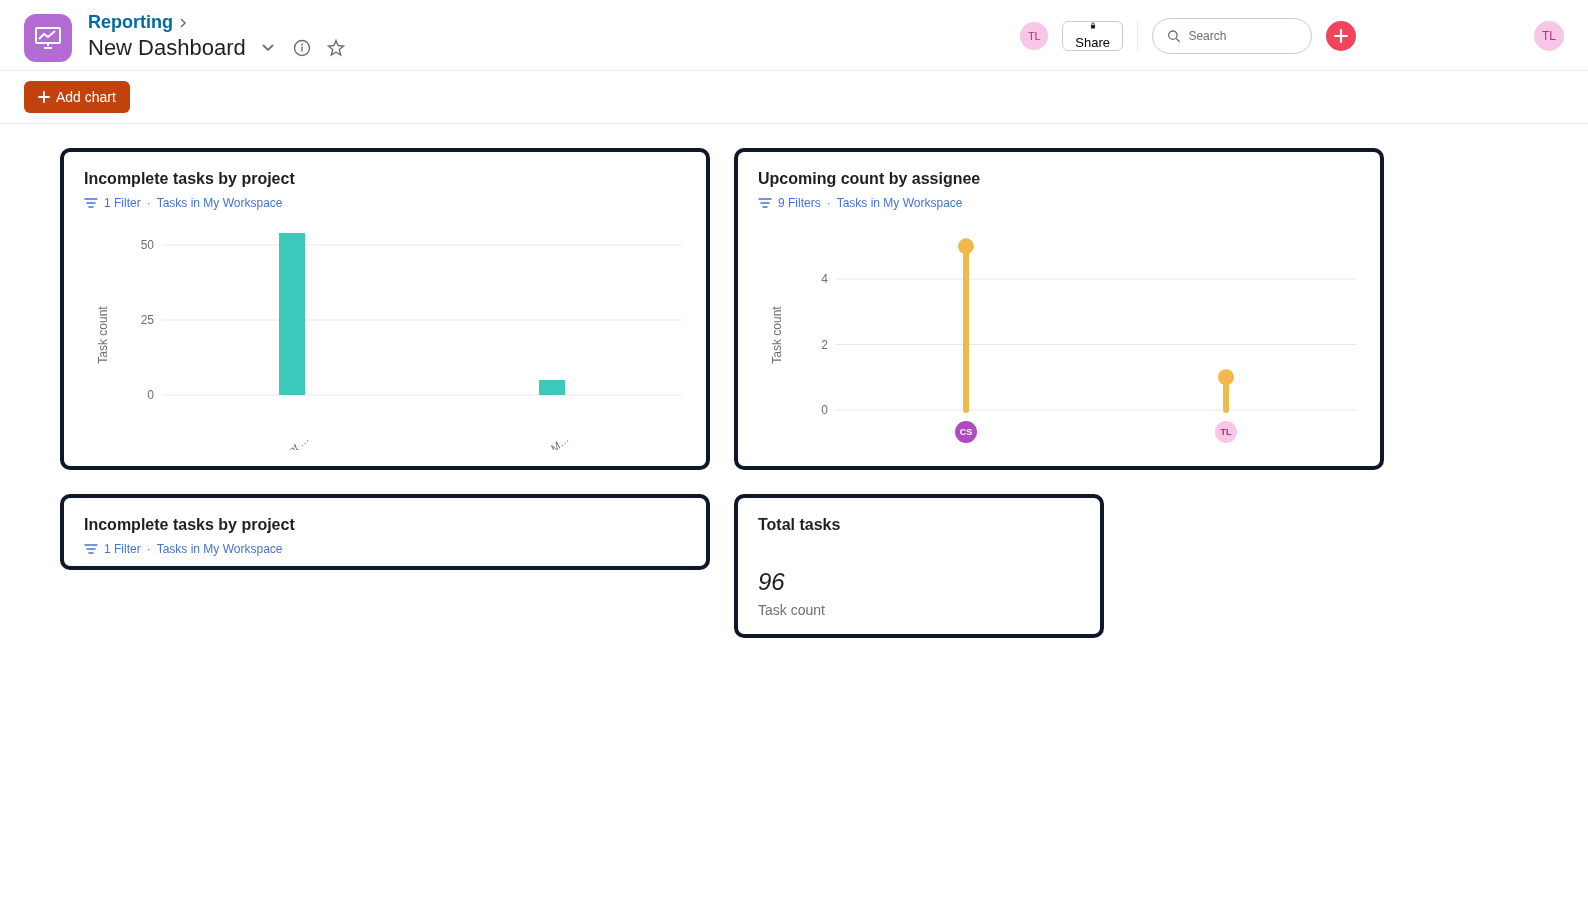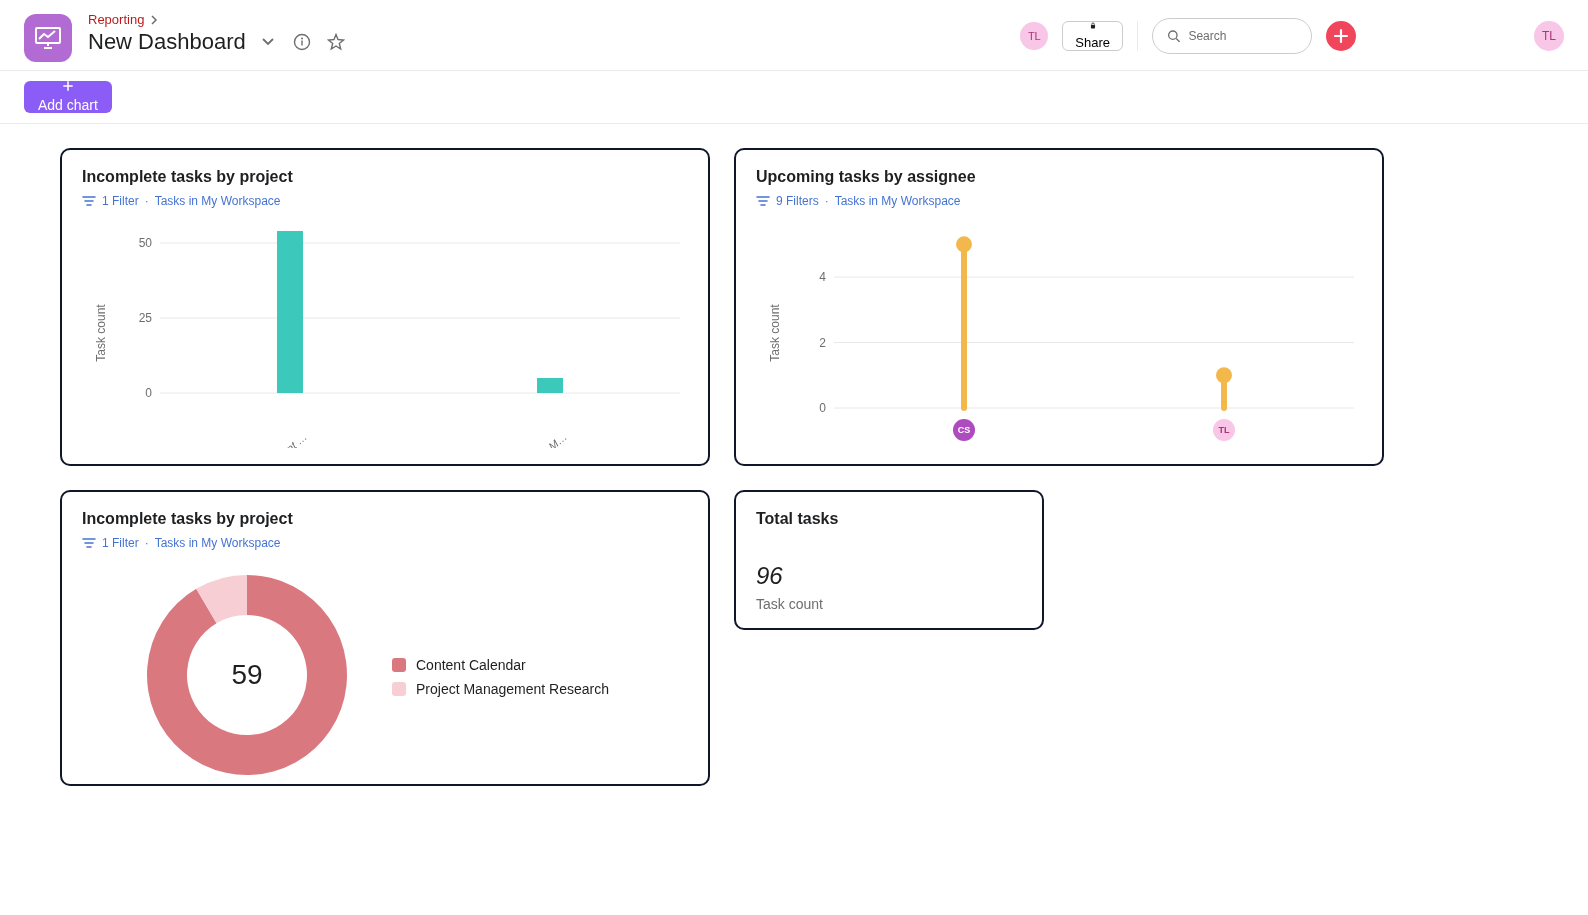--- a/index.html
+++ b/index.html
@@ -3,46 +3,46 @@
 <meta charset="utf-8">
 <style>
   * { box-sizing: border-box; margin: 0; padding: 0; }
   html, body { height: 100%; font-family: "Segoe UI", -apple-system, Helvetica, Arial, sans-serif; color: #1e1f21; background: #fff; }
   body { width: 1588px; }
 
   
   .topbar { display: flex; align-items: flex-start; padding: 10px 24px 8px 24px; border-bottom: 1px solid #edeae9; }
   .app-icon { width: 48px; height: 48px; border-radius: 12px; background: #b36bd4; display:flex; align-items:center; justify-content:center; margin-right:16px; margin-top:4px;}
   .title-area { flex: 0 0 auto; }
-  .breadcrumb { font-size: 13px; color: #b91c1c; display:flex; align-items:center; gap:6px; margin-top:2px;}
+  .breadcrumb { font-size: 18px; color: #0369a1; display:flex; align-items:center; gap:6px; margin-top:2px;font-weight:bold;}
   .breadcrumb span.link { cursor:pointer; }
   .title-row { display:flex; align-items:center; gap:10px; margin-top:2px;}
   .title-row h1 { font-size: 22px; font-weight:500; }
   .icon-btn { width:24px; height:24px; display:flex; align-items:center; justify-content:center; border-radius:6px; cursor:pointer; color:#6d6e6f;}
   .spacer { flex: 1 1 auto; }
 
   .topbar-right { display:flex; align-items:center; gap:14px; margin-top:8px;}
   .avatar { width:28px; height:28px; border-radius:50%; display:flex; align-items:center; justify-content:center; font-size:11px; font-weight:500;}
   .avatar.pink { background:#f8c6e6; color:#b1317a;}
   .avatar.xl { width:30px; height:30px; font-size:12px;}
   .share-btn { border:1px solid #cfcbcb; background:#fff; height:30px; border-radius:6px; padding:0 12px; display:flex; align-items:center; gap:6px; font-size:13px; cursor:pointer;flex-direction:column;}
   .vdiv { width:1px; height:30px; background:#edeae9; }
   .search { border:1px solid #cfcbcb; height:36px; border-radius:20px; display:flex; align-items:center; width:160px; padding:0 14px; gap:8px; color:#6d6e6f;}
   .search input { border:none; outline:none; font-size:12px; width:100%; color:#1e1f21;}
   .search input::placeholder{color:#6d6e6f;}
   .plus-circle { width:30px; height:30px; border-radius:50%; background:#f1455b; display:flex; align-items:center; justify-content:center; cursor:pointer;}
   .plus-circle svg{ color:#fff;}
 
   
   .toolbar { padding: 10px 24px; border-bottom: 1px solid #edeae9;}
-  .add-chart { background:#8b5cf6; color:#fff; border:none; border-radius:6px; height:32px; padding:0 14px; font-size:14px; display:flex; align-items:center; gap:6px; cursor:pointer;flex-direction:column;}
+  .add-chart { background:#c2410c; color:#fff; border:none; border-radius:6px; height:32px; padding:0 14px; font-size:14px; display:flex; align-items:center; gap:6px; cursor:pointer;}
 
   
   .canvas { background:#fff; padding: 24px 60px; display:grid; grid-template-columns: 650px 650px; gap: 24px; align-items:start;}
-  .card { border:2px solid #0f172a; border-radius:10px; padding:18px 20px 16px 20px; background:#fff;}
+  .card { border:4px solid #0f172a; border-radius:10px; padding:18px 20px 16px 20px; background:#fff;}
   .card-title { font-size:16px; font-weight:600; margin-bottom:8px;}
   .card-sub { display:flex; align-items:center; gap:6px; font-size:12px; color:#4573d2; margin-bottom:10px;}
   .card-sub .dot { color:#4573d2;}
 
   
   .chart-row { display:flex; align-items:stretch; }
   .chart-y { width:38px; display:flex; align-items:center; justify-content:center;}
   .chart-y span { transform: rotate(-90deg); font-size:12px; color:#6d6e6f; white-space:nowrap;}
   .xcat { font-size:11px; fill:#6d6e6f; font-style:italic;}
   .tick { font-size:12px; fill:#6d6e6f;}
@@ -50,21 +50,21 @@
   
   .donut-wrap { display:flex; align-items:center; gap:40px; padding:10px 0 0 60px;}
   .donut-center { font-size:28px; font-weight:400; }
   .legend-row { display:flex; align-items:center; gap:10px; font-size:14px; color:#1e1f21; margin:8px 0;}
   .legend-swatch { width:14px; height:14px; border-radius:3px;}
 
   
   .lolli-avatar { font-size:9px; font-weight:600;}
 
   
-  .total-card { width:310px;}
+  .total-card { width:370px;}
   .total-num { font-size:24px; font-weight:500; margin-top:34px;font-style:italic;}
   .total-sub { font-size:14px; color:#6d6e6f; margin-top:6px;}
 </style>
 </head>
 <body>
 
 <div class="topbar">
   <div class="app-icon">
     <svg width="26" height="22" viewBox="0 0 26 22">
       <rect x="1" y="1" width="24" height="15" rx="1" fill="none" stroke="#fff" stroke-width="2"></rect>
@@ -162,21 +162,21 @@
           <text x="32" y="29.000000000000007" text-anchor="end" class="tick">50</text>
           <rect x="157" y="13" width="26" height="162" fill="#3cc8ba"></rect>
           <text x="188" y="220" text-anchor="end" class="xcat" transform="rotate(-40 188 220)">Content …</text>
           <rect x="417" y="160" width="26" height="15" fill="#3cc8ba"></rect>
           <text x="448" y="220" text-anchor="end" class="xcat" transform="rotate(-40 448 220)">Project M…</text>
         </svg>
     </div>
   </div>
 
   <div class="card">
-    <div class="card-title">Upcoming tasks by assignee</div>
+    <div class="card-title">Upcoming count by assignee</div>
     <div class="card-sub">
       <svg width="14" height="12" viewBox="0 0 14 12">
           <path d="M1 2 H13 M3 6 H11 M5 10 H9" stroke="#4573d2" stroke-width="1.6" stroke-linecap="round"></path>
         </svg>
       <span>9 Filters</span>
       <span class="dot">·</span>
       <span>Tasks in My Workspace</span>
     </div>
     <div class="chart-row">
       <div class="chart-y">
@@ -204,39 +204,20 @@
   <div class="card" style="padding-bottom:0">
     <div class="card-title">Incomplete tasks by project</div>
     <div class="card-sub">
       <svg width="14" height="12" viewBox="0 0 14 12">
           <path d="M1 2 H13 M3 6 H11 M5 10 H9" stroke="#4573d2" stroke-width="1.6" stroke-linecap="round"></path>
         </svg>
       <span>1 Filter</span>
       <span class="dot">·</span>
       <span>Tasks in My Workspace</span>
     </div>
-    <div class="donut-wrap">
-      <div style="position:relative">
-        <svg id="donut-svg" width="210" height="210">
-            <path d="M 105 5 A 100 100 0 1 1 54.23341996611601 18.84459186061939 L 74.54005197966961 53.306755116371626 A 60 60 0 1 0 105 45 Z" fill="#d9797f"></path>
-            <path d="M 54.23341996611601 18.84459186061939 A 100 100 0 0 1 104.99999999999999 5 L 104.99999999999999 45 A 60 60 0 0 0 74.54005197966961 53.306755116371626 Z" fill="#f7ced3"></path>
-          </svg>
-        <div class="donut-center" style="position:absolute; top:0; left:0; width:210px; height:210px; display:flex; align-items:center; justify-content:center;">59</div>
-      </div>
-      <div>
-        <div class="legend-row">
-          <div class="legend-swatch" style="background:#d9797f"></div>
-          <span>Content Calendar</span>
-        </div>
-        <div class="legend-row">
-          <div class="legend-swatch" style="background:#f7ced3"></div>
-          <span>Project Management Research</span>
-        </div>
-      </div>
-    </div>
   </div>
 
   <div class="card total-card">
     <div class="card-title">Total tasks</div>
     <div class="total-num">96</div>
     <div class="total-sub">Task count</div>
   </div>
 
 </div>
 

